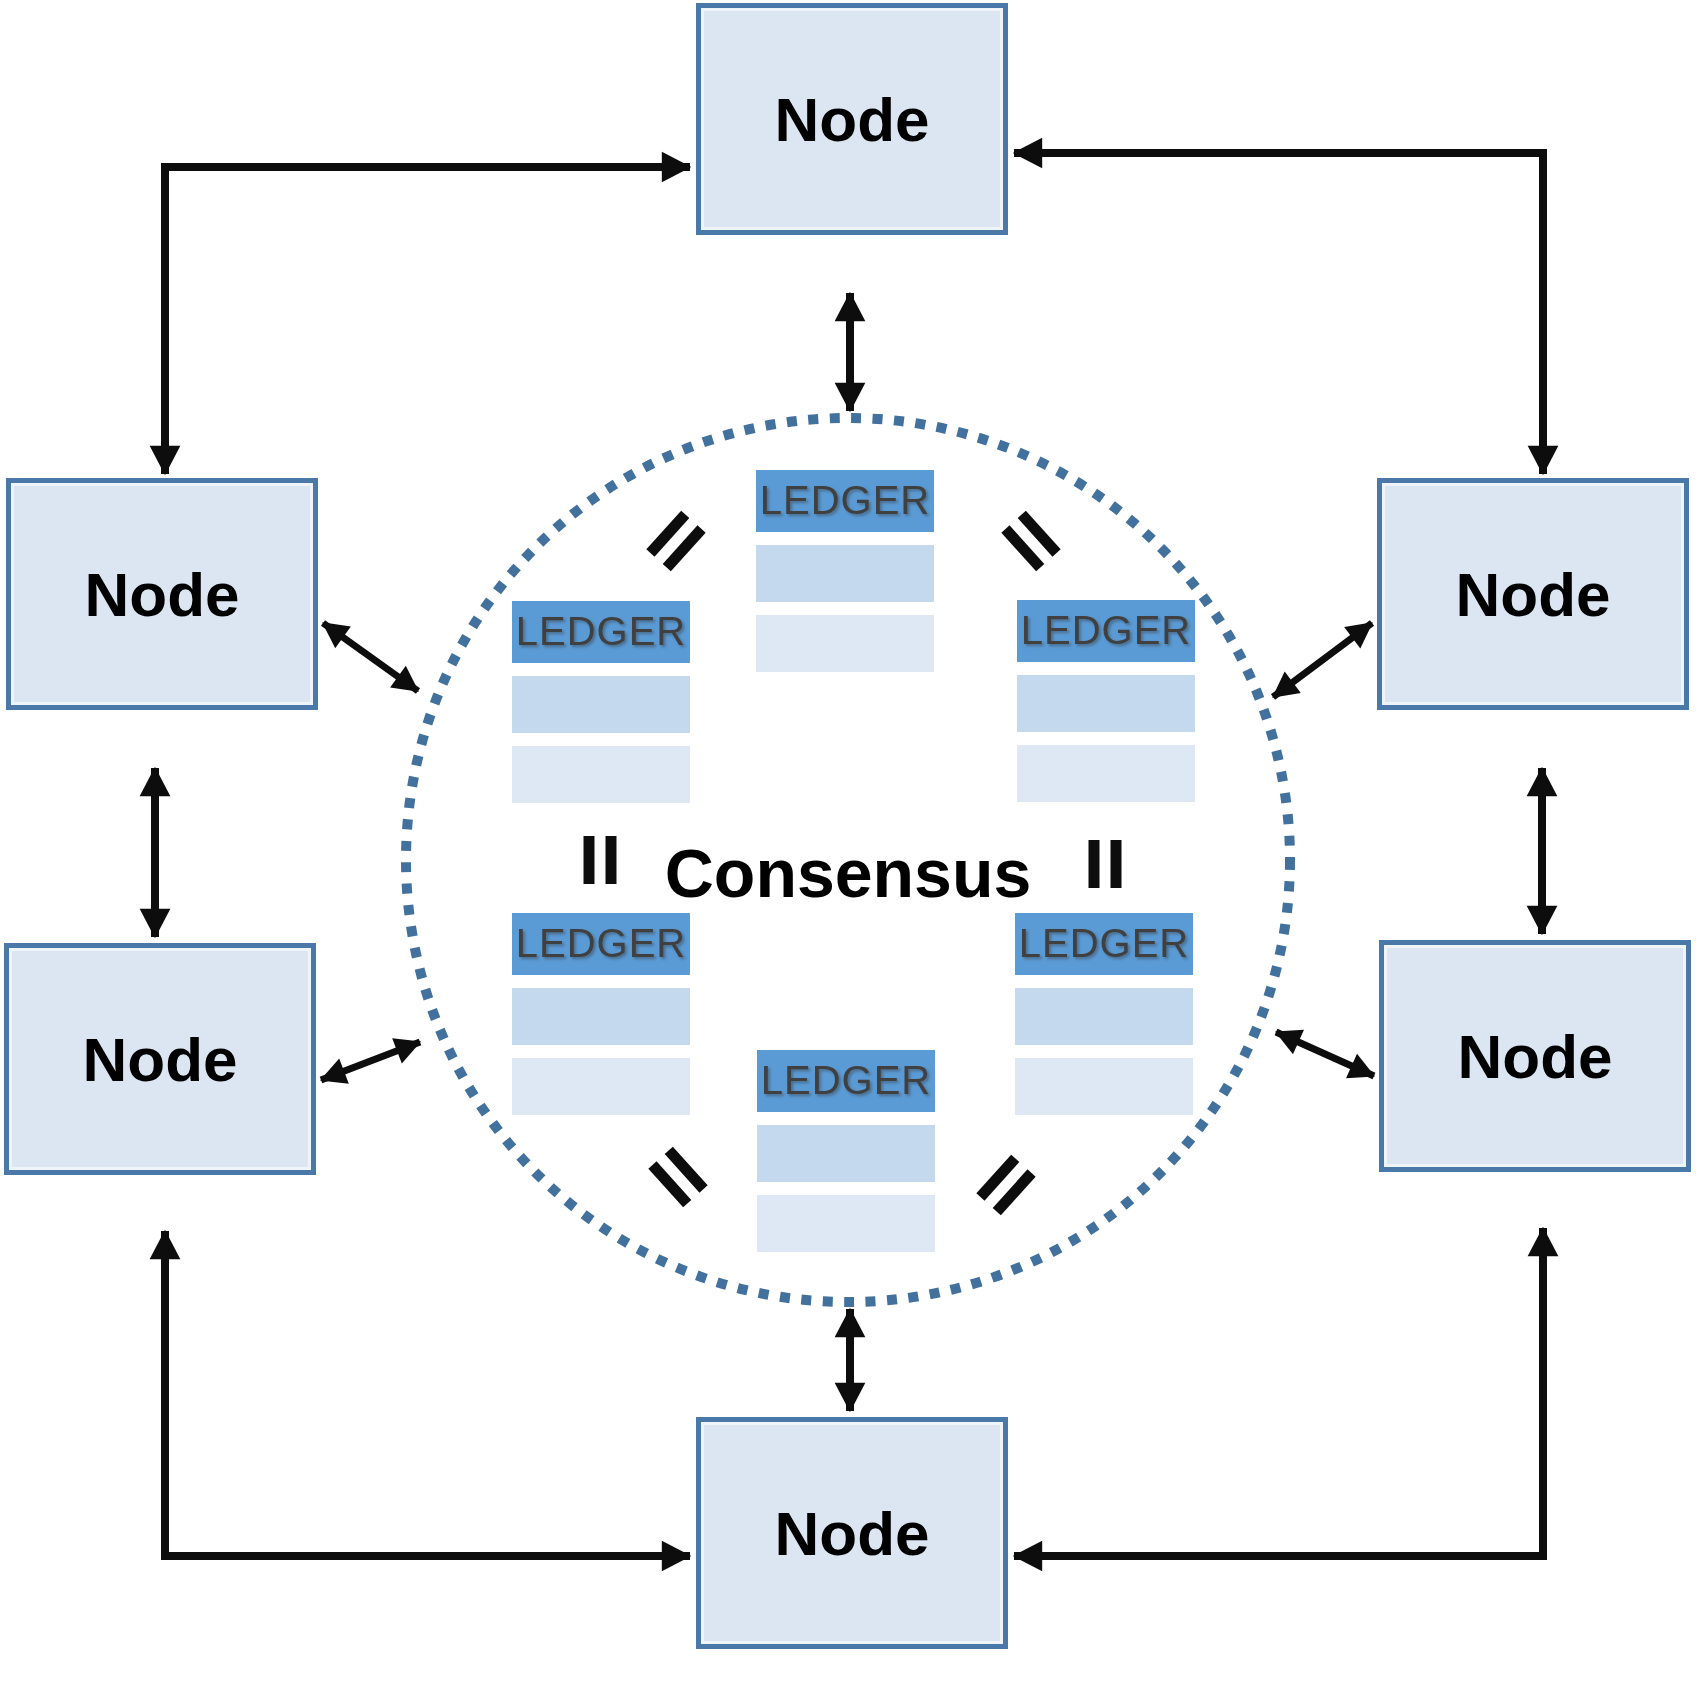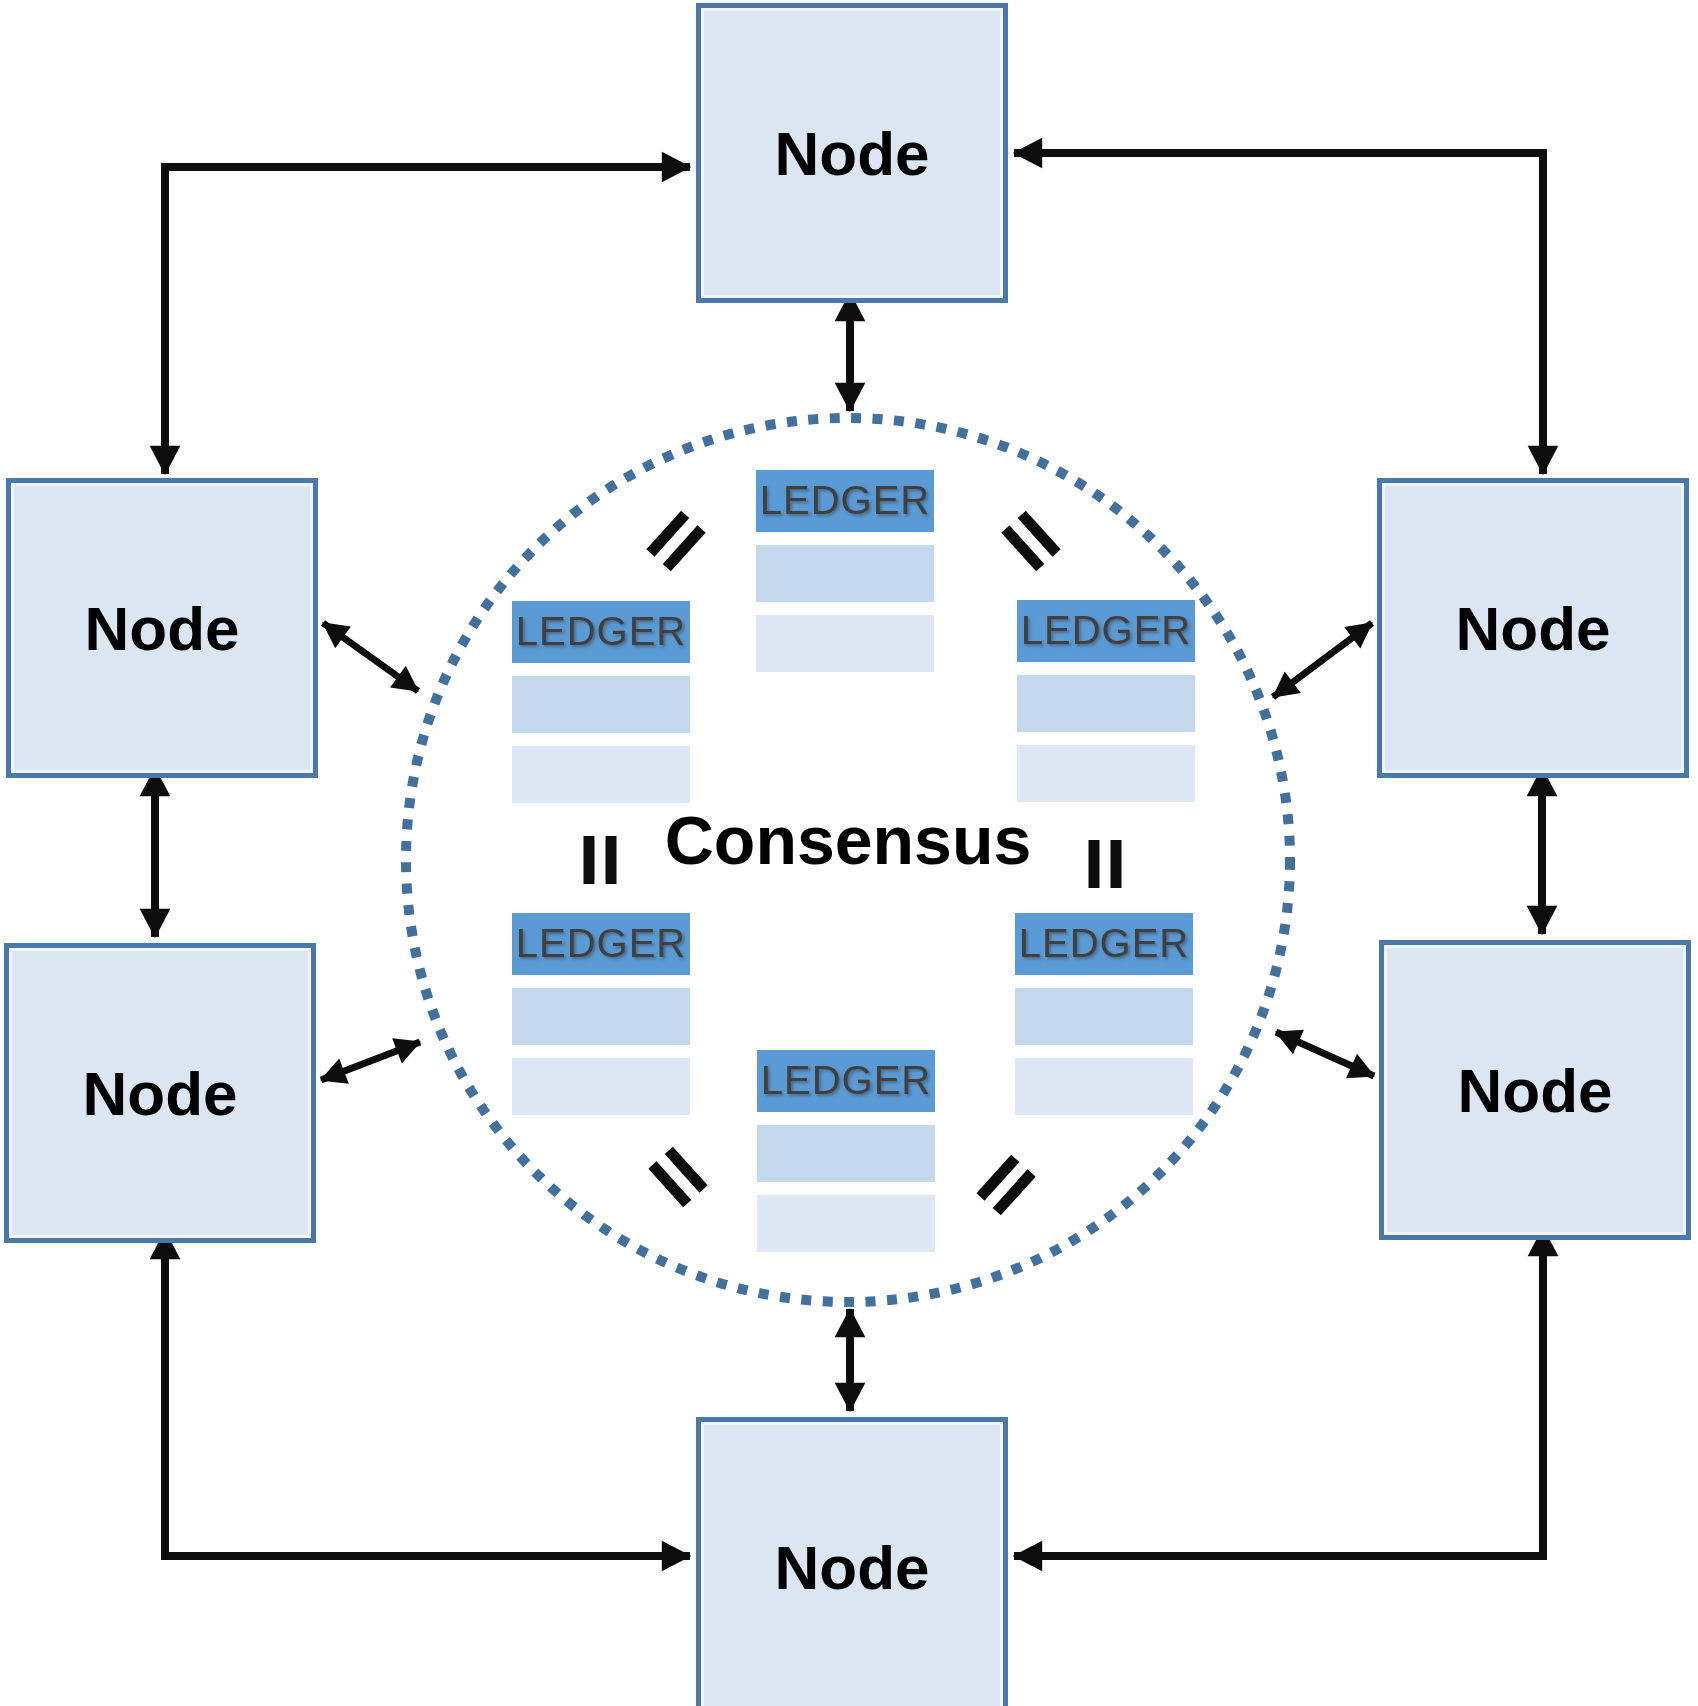--- a/index.html
+++ b/index.html
@@ -1,20 +1,20 @@
 <!DOCTYPE html>
 <html style="--node-fill: #dce6f2; --node-border: #4a78a8; --ledger-header: #5b9bd5; --ledger-row1: #c5d9ee; --ledger-row2: #dde8f4; --circle-dotted: #41719c; --arrow: #0d0d0d; --text: #000000;"><head>
 <meta charset="utf-8">
 <style>
   html,body{margin:0;padding:0;background:#fff;}
   .canvas{position:relative;width:1698px;height:1706px;background:#fff;overflow:hidden;
           font-family:"Liberation Sans",sans-serif;}
   .layer{position:absolute;left:0;top:0;width:1698px;height:1706px;}
 
-  .node{position:absolute;width:312px;height:300px;box-sizing:border-box;
+  .node{position:absolute;width:312px;height:232px;box-sizing:border-box;
         background:var(--node-fill,#dce6f2);border:5px solid var(--node-border,#4a78a8);
         box-shadow:inset 0 0 0 3px rgba(255,255,255,.55);
         display:flex;align-items:center;justify-content:center;
         font-weight:bold;font-size:62px;color:var(--text,#000);}
   .node-top{left:696px;top:3px;}
   .node-upper-left{left:6px;top:478px;}
   .node-upper-right{left:1377px;top:478px;}
   .node-lower-left{left:4px;top:943px;}
   .node-lower-right{left:1379px;top:940px;}
   .node-bottom{left:696px;top:1417px;}
@@ -26,21 +26,21 @@
   .ledger-row{height:57px;margin-top:13px;}
   .row1{background:var(--ledger-row1,#c5d9ee);}
   .row2{background:var(--ledger-row2,#dde8f4);}
   .ledger-top-center{left:756px;top:470px;}
   .ledger-upper-left{left:512px;top:601px;}
   .ledger-upper-right{left:1017px;top:600px;}
   .ledger-lower-left{left:512px;top:913px;}
   .ledger-lower-right{left:1015px;top:913px;}
   .ledger-bottom-center{left:757px;top:1050px;}
 
-  .consensus{position:absolute;left:848px;top:840px;transform:translate(-50%,-50%);
+  .consensus{position:absolute;left:848px;top:873px;transform:translate(-50%,-50%);
         font-weight:bold;font-size:68px;color:var(--text,#000);white-space:nowrap;}
 
   .arrow{stroke:var(--arrow,#0d0d0d);stroke-width:8;fill:none;}
   .arrow.thin{stroke-width:7;}
   .dotted-circle{stroke:var(--circle-dotted,#41719c);stroke-width:10;fill:none;
         stroke-dasharray:10 11.5;}
   .eq line{stroke:var(--arrow,#0d0d0d);stroke-width:11;}
 </style>
 </head>
 <body>

